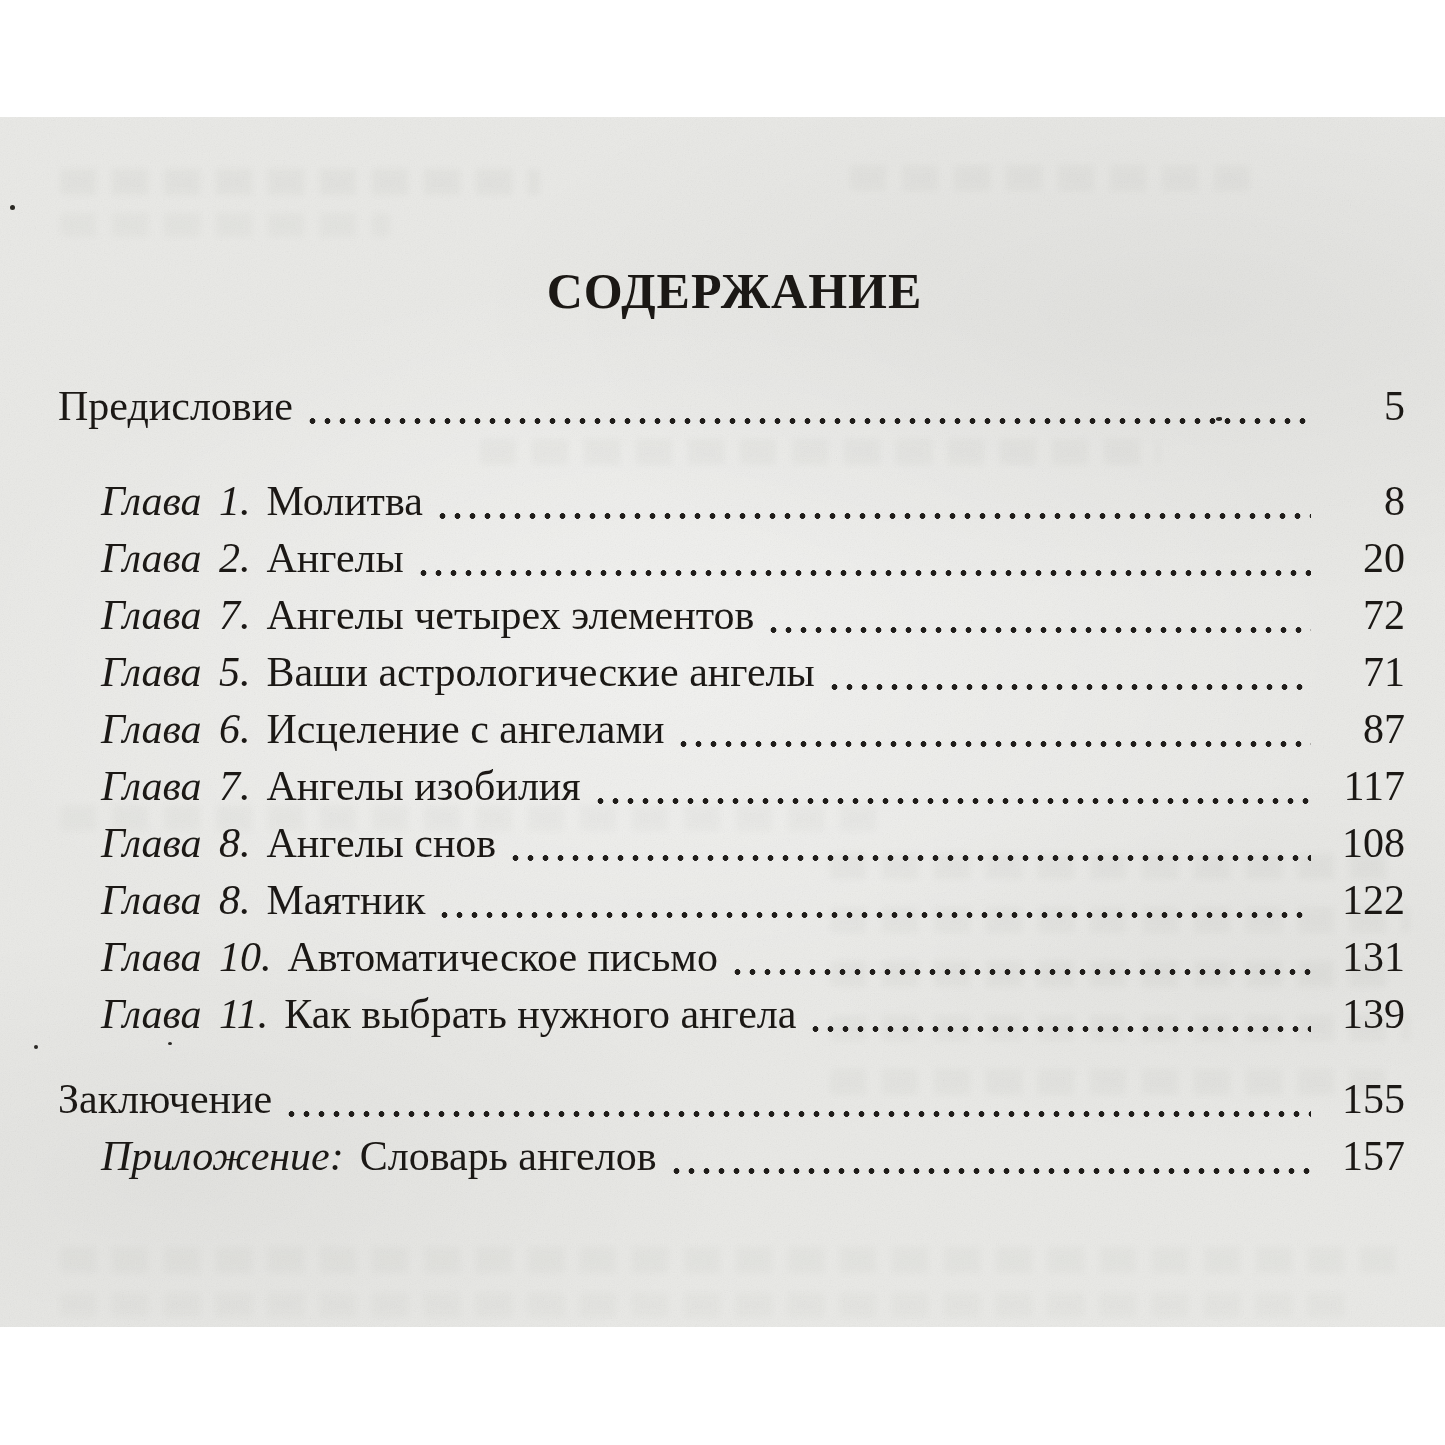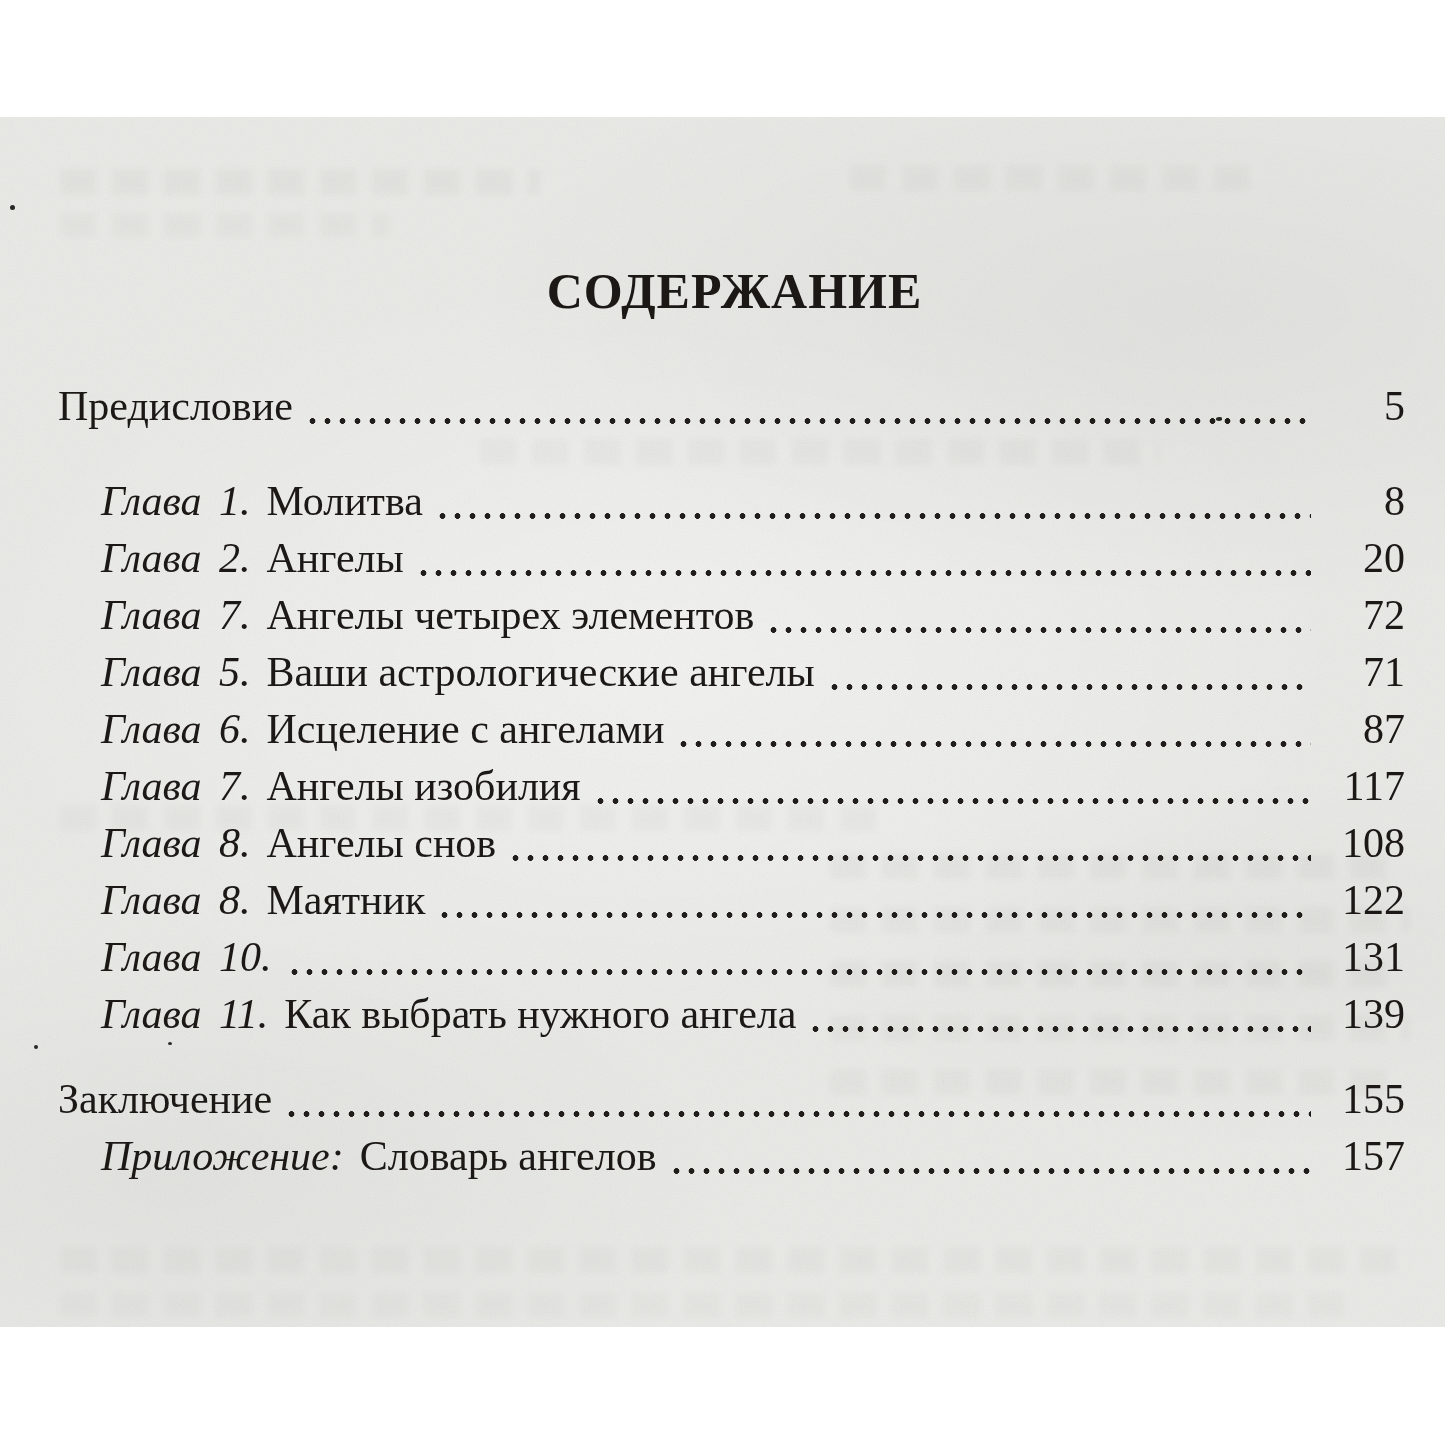--- a/index.html
+++ b/index.html
@@ -207,20 +207,21 @@
 
       <div class="toc-row">
         <span class="chapter-label">Глава 8.</span>
         <span class="entry-title">Маятник</span>
         <span class="dot-leader"></span>
         <span class="page-num">122</span>
       </div>
 
       <div class="toc-row">
         <span class="chapter-label">Глава 10.</span>
+        <span class="entry-title">Автоматическое письмо</span>
         <span class="dot-leader"></span>
         <span class="page-num">131</span>
       </div>
 
       <div class="toc-row gap-md">
         <span class="chapter-label">Глава 11.</span>
         <span class="entry-title">Как выбрать нужного ангела</span>
         <span class="dot-leader"></span>
         <span class="page-num">139</span>
       </div>

